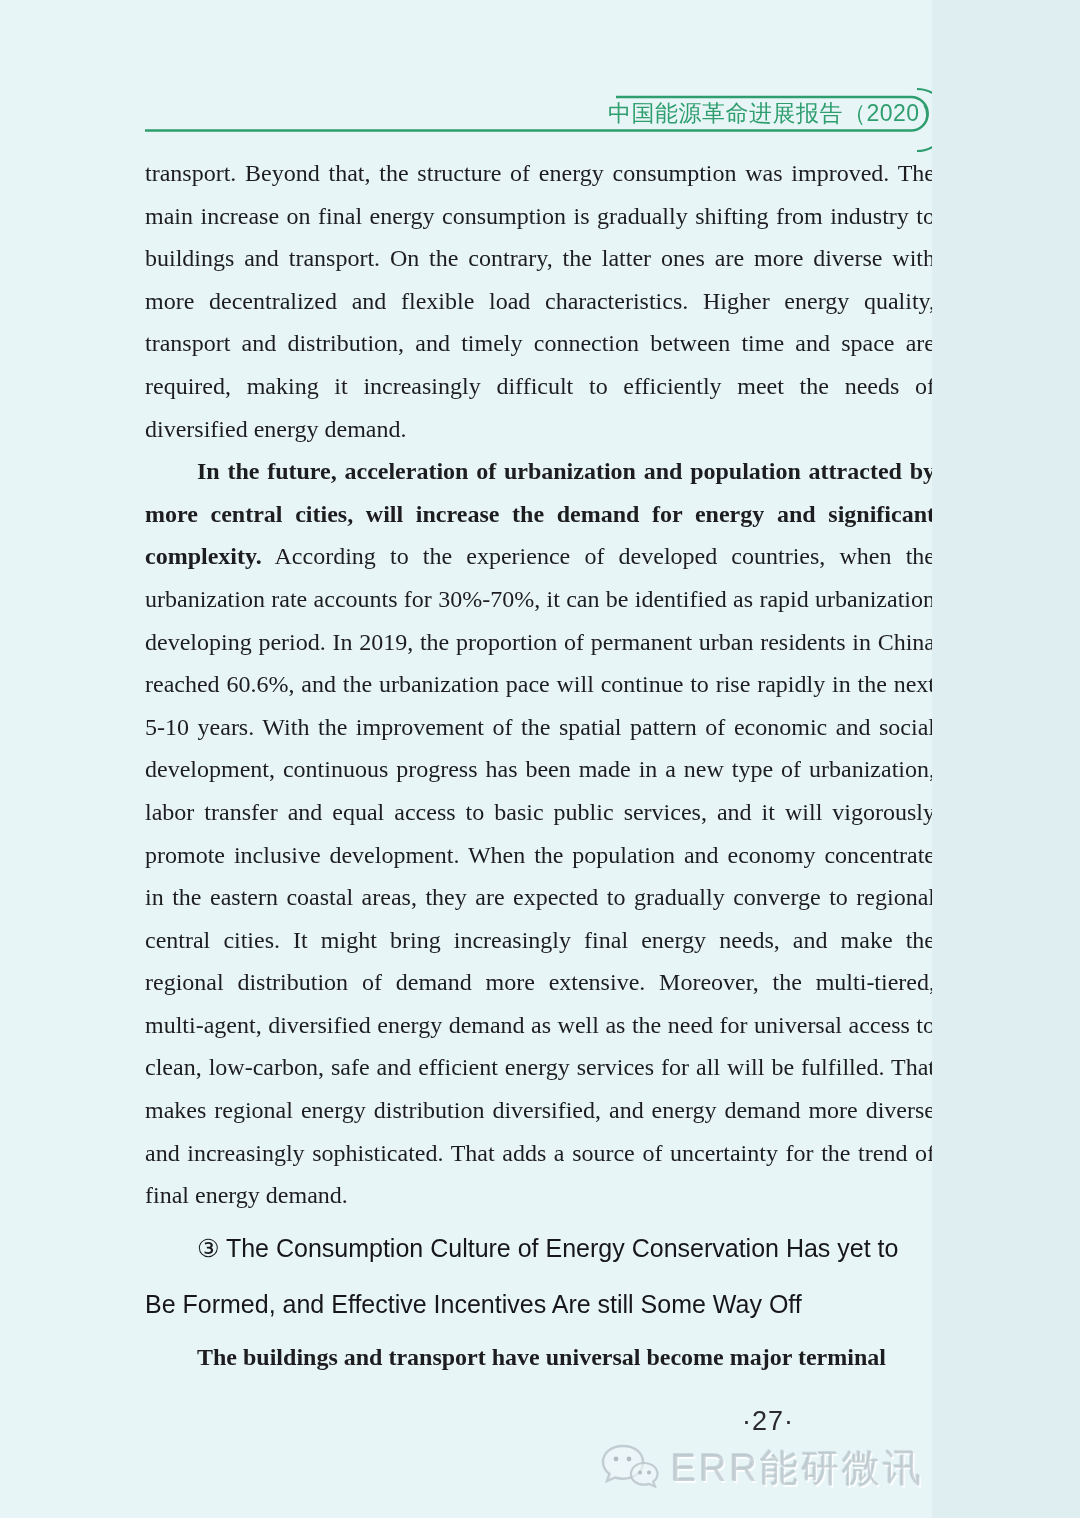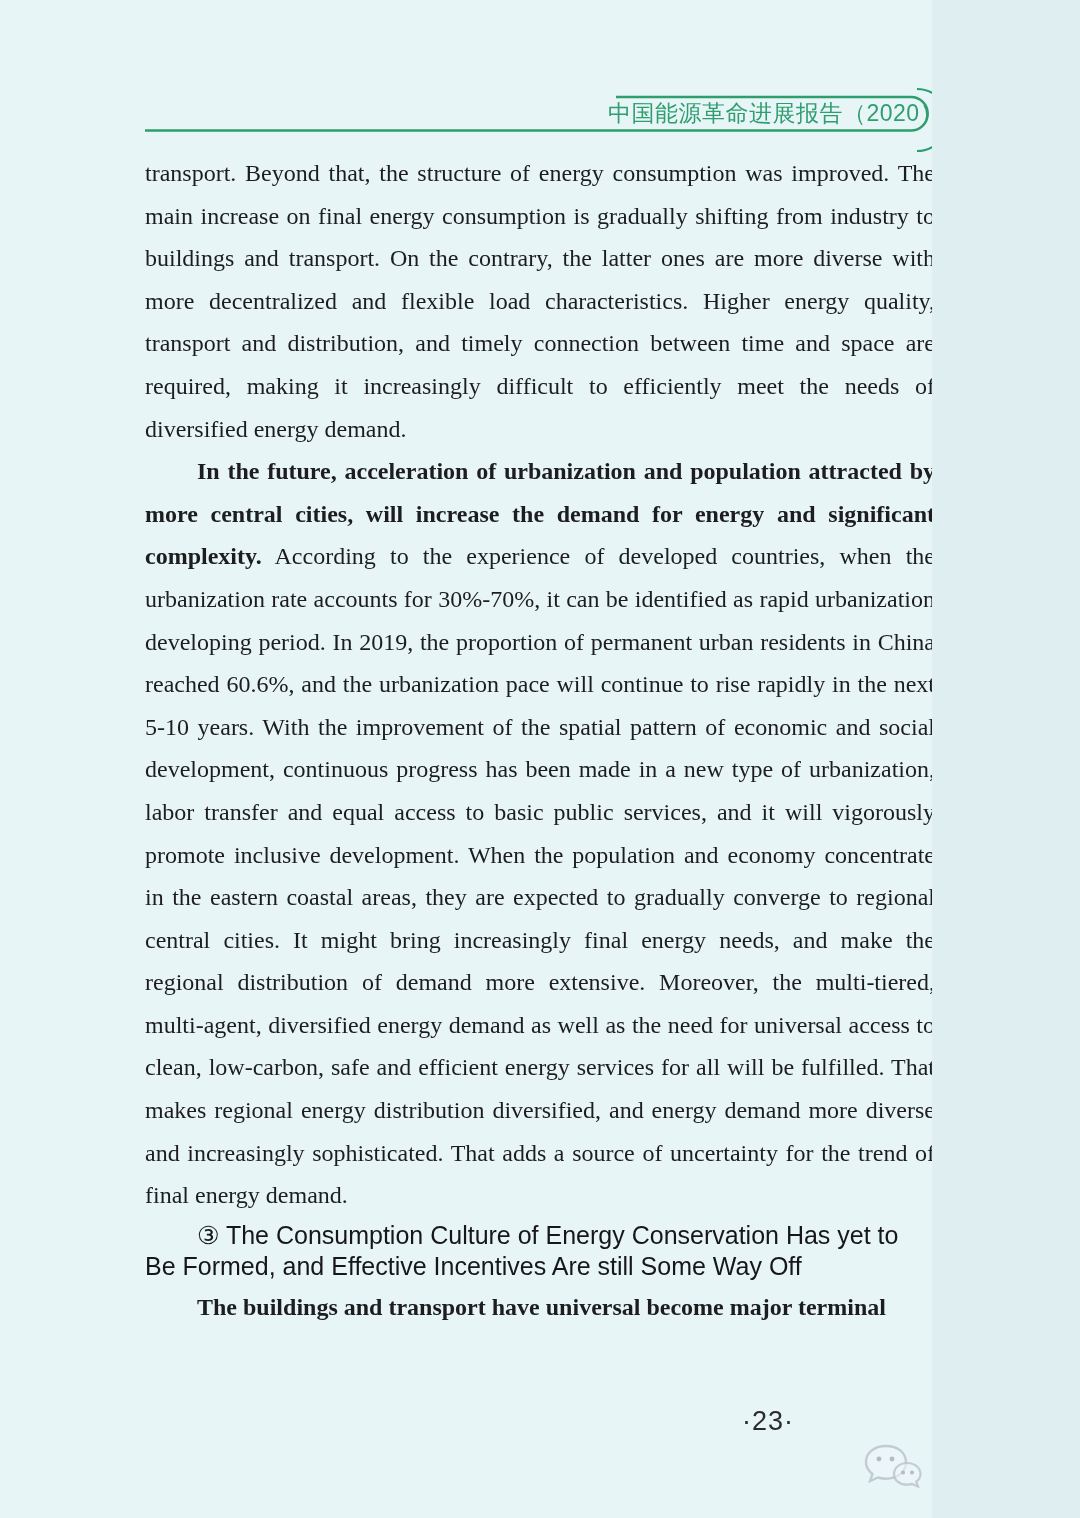--- a/index.html
+++ b/index.html
@@ -49,21 +49,21 @@
   p.body-para {
     font-size: 24px;
     line-height: 42.6px;
     text-align: justify;
   }
   p.indent { text-indent: 52px; }
   p.bold-lead strong { font-weight: bold; }
   p.subheading {
     font-family: "Liberation Sans", "DejaVu Sans", sans-serif;
     font-size: 25px;
-    line-height: 31px;
+    line-height: 56px;
     text-align: left;
     text-indent: 52px;
     margin-top: 3px;
     margin-bottom: 4px;
     color: #17171a;
   }
   p.bold-para {
     font-weight: bold;
     margin-top: 4px;
   }
@@ -112,28 +112,29 @@
     <p class="body-para">transport. Beyond that, the structure of energy consumption was improved. The main increase on final energy consumption is gradually shifting from industry to buildings and transport. On the contrary, the latter ones are more diverse with more decentralized and flexible load characteristics. Higher energy quality, transport and distribution, and timely connection between time and space are required, making it increasingly difficult to efficiently meet the needs of diversified energy demand.</p>
 
     <p class="body-para indent bold-lead"><strong>In the future, acceleration of urbanization and population attracted by more central cities, will increase the demand for energy and significant complexity.</strong><span> According to the experience of developed countries, when the urbanization rate accounts for 30%-70%, it can be identified as rapid urbanization developing period. In 2019, the proportion of permanent urban residents in China reached 60.6%, and the urbanization pace will continue to rise rapidly in the next 5-10 years. With the improvement of the spatial pattern of economic and social development, continuous progress has been made in a new type of urbanization, labor transfer and equal access to basic public services, and it will vigorously promote inclusive development. When the population and economy concentrate in the eastern coastal areas, they are expected to gradually converge to regional central cities. It might bring increasingly final energy needs, and make the regional distribution of demand more extensive. Moreover, the multi-tiered, multi-agent, diversified energy demand as well as the need for universal access to clean, low-carbon, safe and efficient energy services for all will be fulfilled. That makes regional energy distribution diversified, and energy demand more diverse and increasingly sophisticated. That adds a source of uncertainty for the trend of final energy demand.</span></p>
 
     <p class="subheading">③ The Consumption Culture of Energy Conservation Has yet to Be Formed, and Effective Incentives Are still Some Way Off</p>
 
     <p class="body-para indent bold-para">The buildings and transport have universal become major terminal</p>
 
   </main>
 
-  <div class="page-number">·23·</div>
+  <div class="page-number">·27·</div>
 
   <div class="watermark">
     <svg class="wechat-logo" width="62" height="56" viewBox="0 0 62 56" xmlns="http://www.w3.org/2000/svg">
 
       <path d="M24 6 C12 6 4 13 4 22 C4 27 6.5 31 10.5 34 L8 41 L16 37.5 C18.5 38.3 21.2 38.7 24 38.7 C36 38.7 44 31.5 44 22.3 C44 13 36 6 24 6 Z" fill="rgba(240,247,248,0.6)" stroke="rgba(186,198,203,0.85)" stroke-width="2.4"></path>
       <circle cx="17" cy="19" r="2.4" fill="rgba(170,183,189,0.9)"></circle>
       <circle cx="30" cy="19" r="2.4" fill="rgba(170,183,189,0.9)"></circle>
 
       <path d="M45 23 C37.5 23 32 28 32 34 C32 40 37.5 44.7 45 44.7 C46.8 44.7 48.5 44.4 50 43.9 L56 46.5 L54.2 41.6 C56.9 39.7 58.5 37 58.5 34 C58.5 28 53 23 45 23 Z" fill="rgba(240,247,248,0.6)" stroke="rgba(186,198,203,0.85)" stroke-width="2.2"></path>
       <circle cx="41" cy="32.5" r="2" fill="rgba(170,183,189,0.9)"></circle>
       <circle cx="50" cy="32.5" r="2" fill="rgba(170,183,189,0.9)"></circle>
     </svg>
+    <span class="watermark-text">ERR能研微讯</span>
   </div>
 
 </div>
 
 </body></html>

